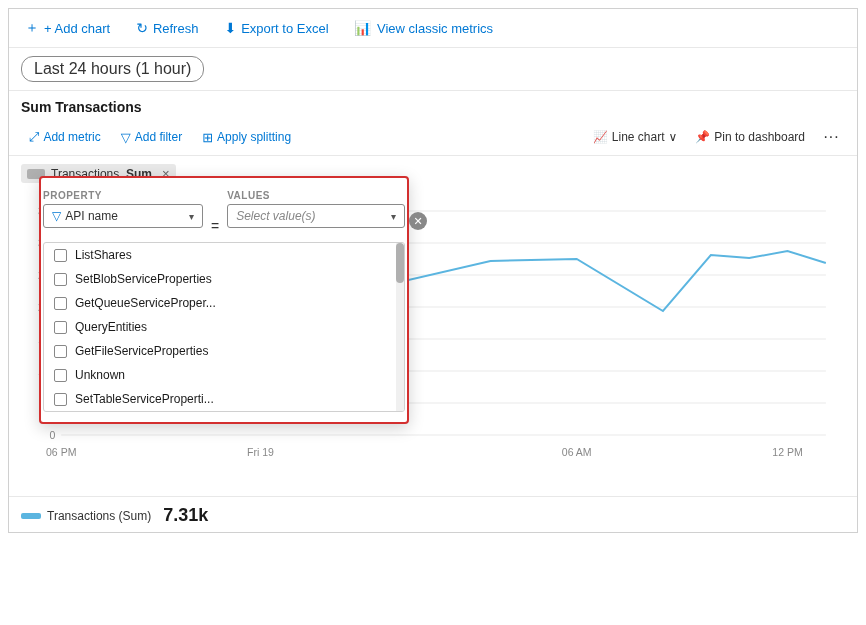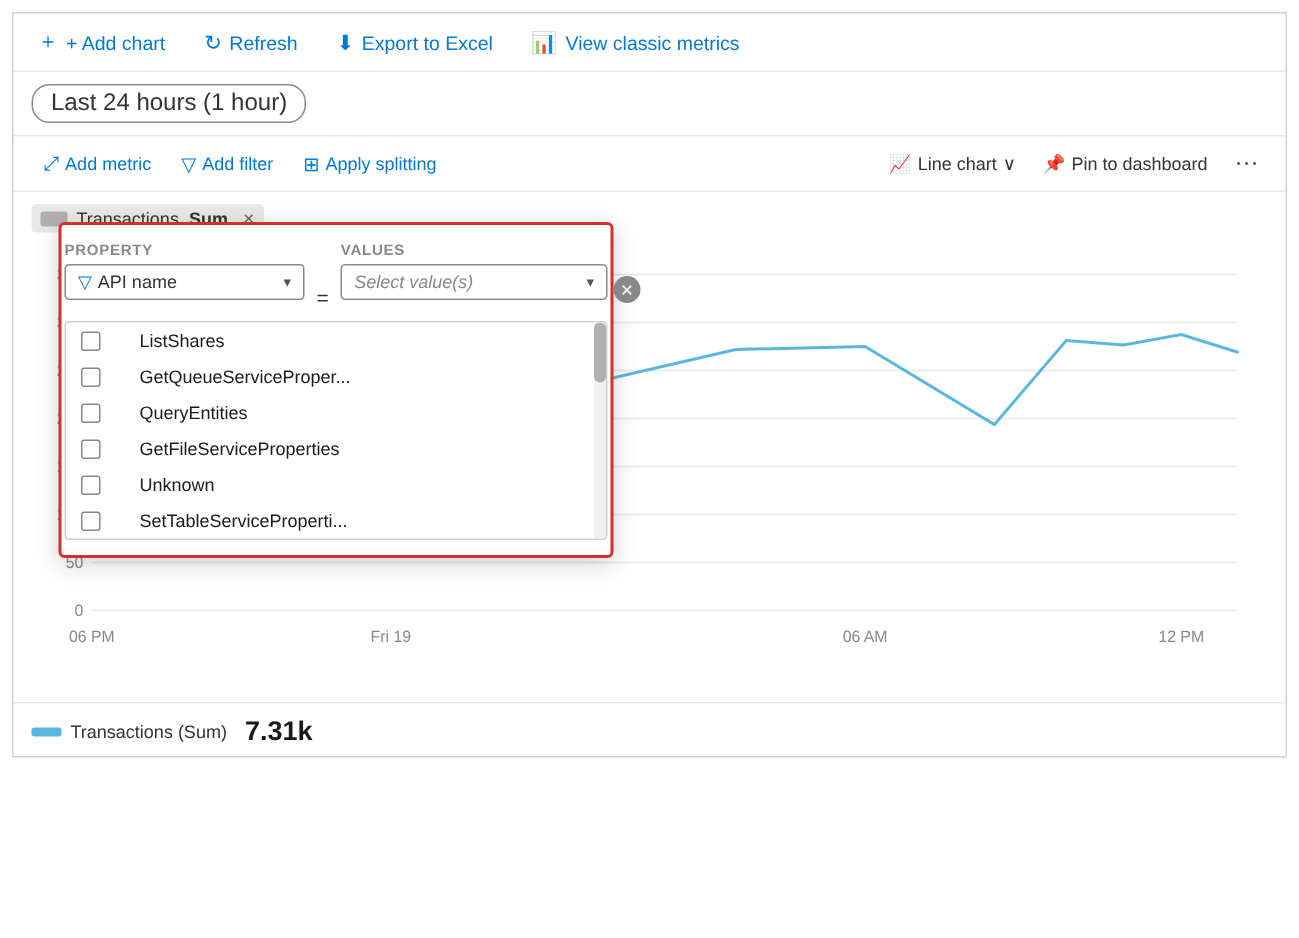--- a/index.html
+++ b/index.html
@@ -238,21 +238,21 @@
     .dropdown-list-inner {
       max-height: 190px;
       overflow-y: auto;
       position: relative;
     }
     .dropdown-item {
       display: flex;
       align-items: center;
       padding: 5px 10px;
       font-size: 12px;
-      gap: 26px;
+      gap: 8px;
       cursor: pointer;
       border-bottom: none;
     }
     .dropdown-item-cb {
       width: 13px;
       height: 13px;
       border: 1px solid #888;
       border-radius: 2px;
       flex-shrink: 0;
     }
@@ -326,20 +326,23 @@
     <button class="toolbar-btn">
       <span class="toolbar-icon">📊</span>
       <span>View classic metrics</span>
     </button>
   </div>
 
   <div class="time-range-bar">
     <span class="time-range-pill">Last 24 hours (1 hour)</span>
   </div>
 
+  <div class="chart-title-bar">
+    <span class="chart-title">Sum Transactions</span>
+  </div>
 
   <div class="metrics-toolbar">
     <button class="metrics-btn">
       <span class="metrics-btn-icon">⤢</span>
       <span>Add metric</span>
     </button>
     <button class="metrics-btn">
       <span class="metrics-btn-icon">▽</span>
       <span>Add filter</span>
     </button>
@@ -400,20 +403,24 @@
 
       <div class="dropdown-list">
         <div class="dropdown-list-inner">
 
           <div class="dropdown-item">
     <div class="dropdown-item-cb"></div>
     <span class="dropdown-item-text">ListShares</span>
   </div>
             <div class="dropdown-item">
     <div class="dropdown-item-cb"></div>
+    <span class="dropdown-item-text">SetBlobServiceProperties</span>
+  </div>
+            <div class="dropdown-item">
+    <div class="dropdown-item-cb"></div>
     <span class="dropdown-item-text">GetQueueServiceProper...</span>
   </div>
             <div class="dropdown-item">
     <div class="dropdown-item-cb"></div>
     <span class="dropdown-item-text">QueryEntities</span>
   </div>
             <div class="dropdown-item">
     <div class="dropdown-item-cb"></div>
     <span class="dropdown-item-text">GetFileServiceProperties</span>
   </div>

